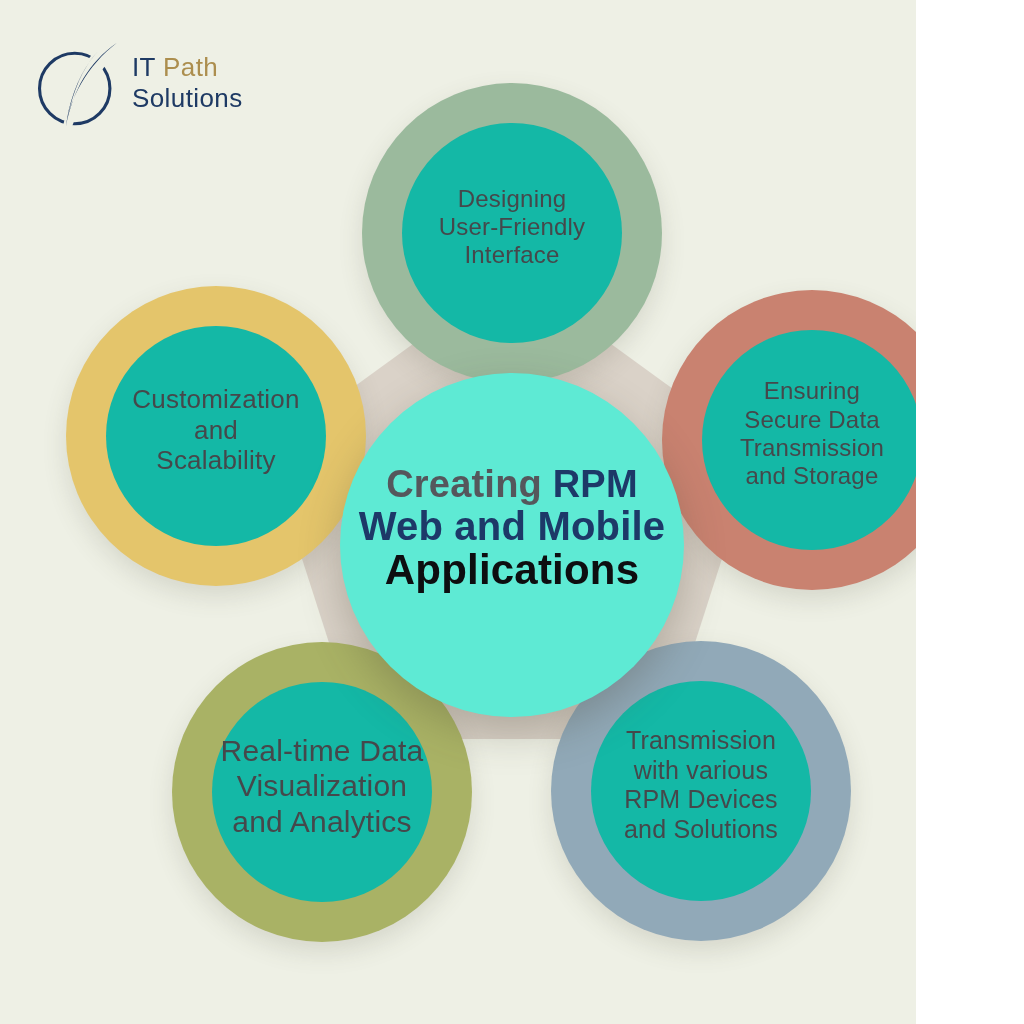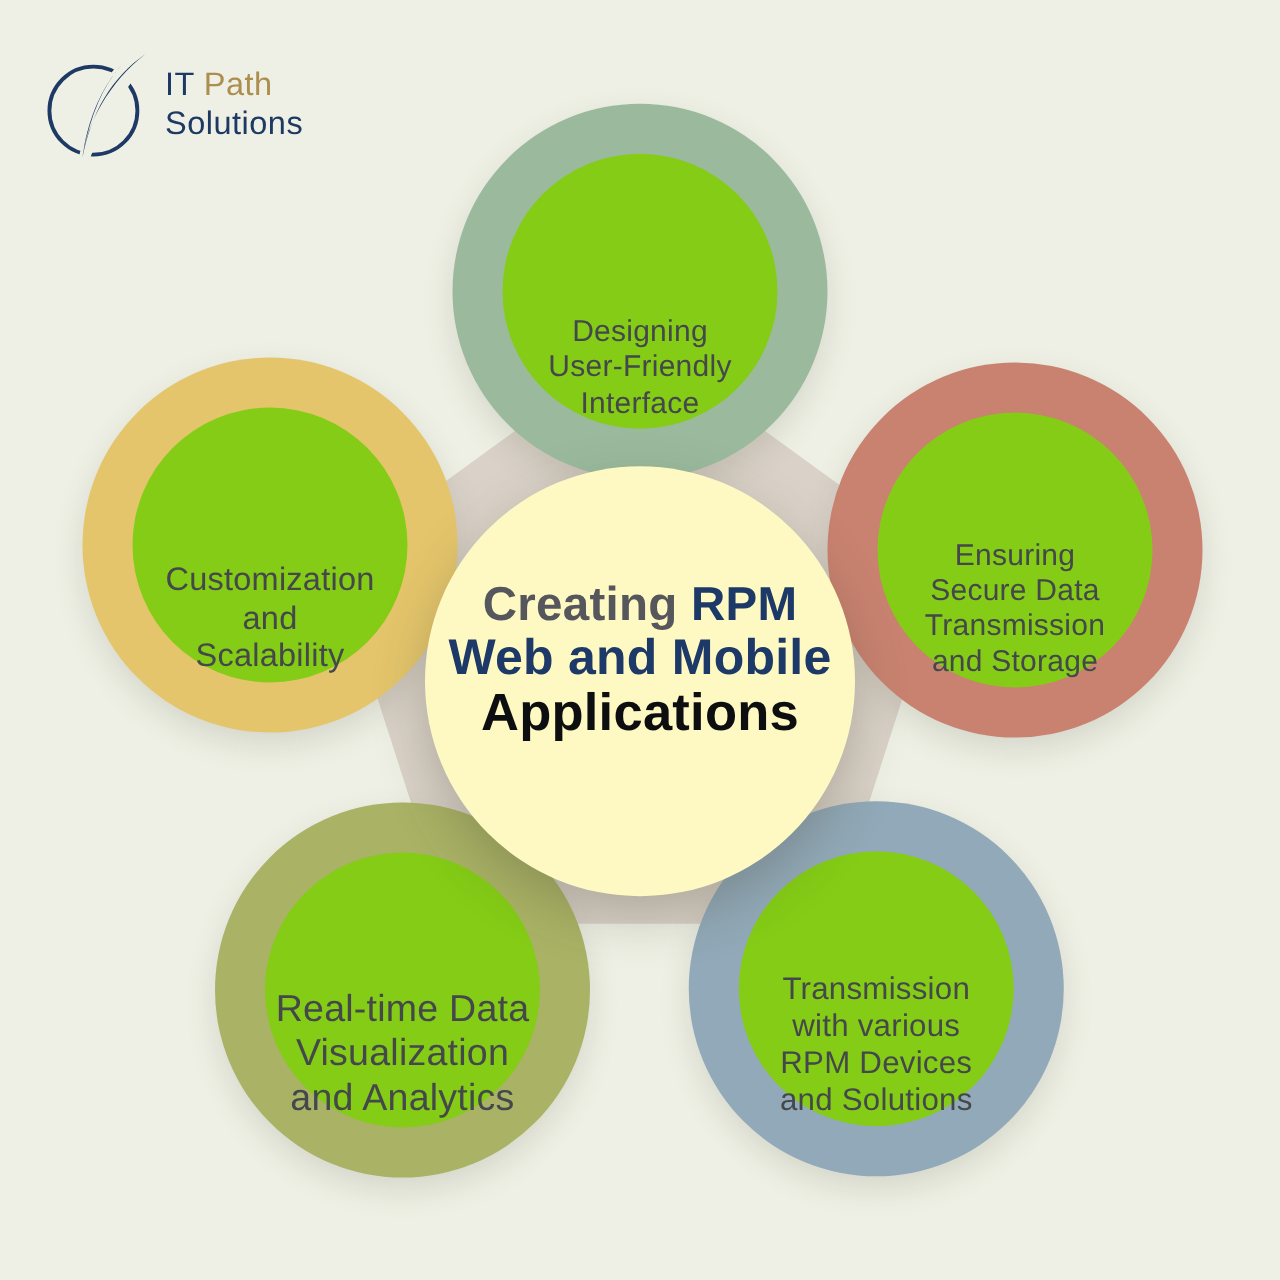--- a/index.html
+++ b/index.html
@@ -2,21 +2,21 @@
 <html><head>
 <meta charset="utf-8">
 <style>
   html, body { margin: 0; padding: 0; }
   body {
     font-family: "Liberation Sans", "DejaVu Sans", sans-serif;
     -webkit-font-smoothing: antialiased;
   }
   .canvas {
     position: relative;
-    width: 1024px;
+    width: 916px;
     height: 1024px;
     background: #eef0e5;
     overflow: hidden;
   }
 
   
   .logo {
     position: absolute;
     left: 36px;
     top: 40px;
@@ -54,23 +54,23 @@
     left: 0; top: 0;
     width: 300px; height: 300px;
     border-radius: 50%;
     box-shadow: 0 10px 24px rgba(90, 85, 70, 0.16);
   }
   .inner {
     position: absolute;
     left: 40px; top: 40px;
     width: 220px; height: 220px;
     border-radius: 50%;
-    background: #84cc16;
+    background: #14b8a6;
     display: flex;
-    align-items: flex-end;
+    align-items: center;
     justify-content: center;
     text-align: center;
   }
   .label {
     font-weight: 500;
     line-height: 1.18;
     letter-spacing: 0.2px;
     transform: translateY(-6px);
   }
   .node--top          { left: 362px; top: 83px; }
@@ -84,21 +84,21 @@
   .node--bottom-right .label { font-size: 25px; }
   .node--bottom-left .label  { font-size: 30px; }
   .node--left .label         { font-size: 26px; }
 
   
   .center-circle {
     position: absolute;
     left: 340px; top: 373px;
     width: 344px; height: 344px;
     border-radius: 50%;
-    background: #fef9c3;
+    background: #5eead4;
     z-index: 3;
     display: flex;
     align-items: center;
     justify-content: center;
     text-align: center;
     box-shadow: 0 16px 42px rgba(70, 63, 48, 0.28);
   }
   .center-text {
     transform: translateY(-16px);
     font-weight: 800;

